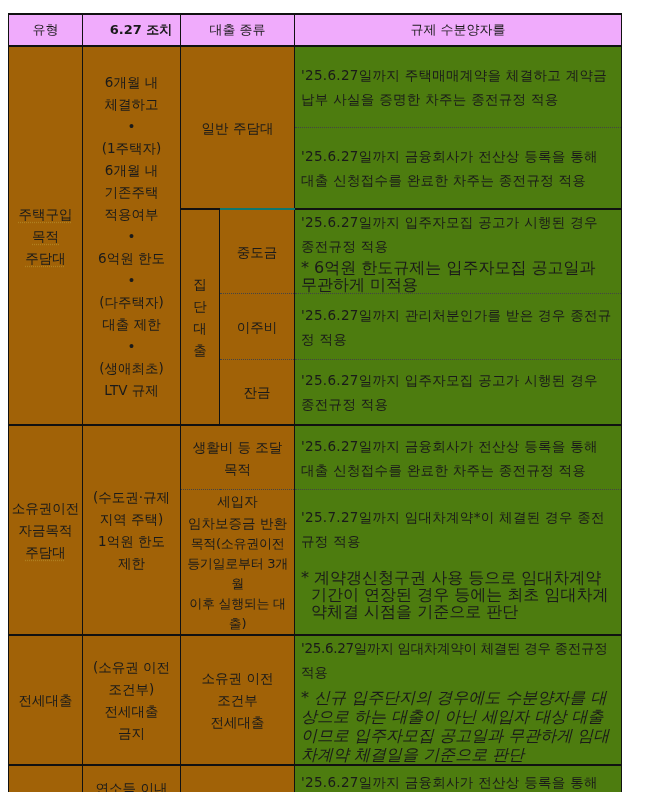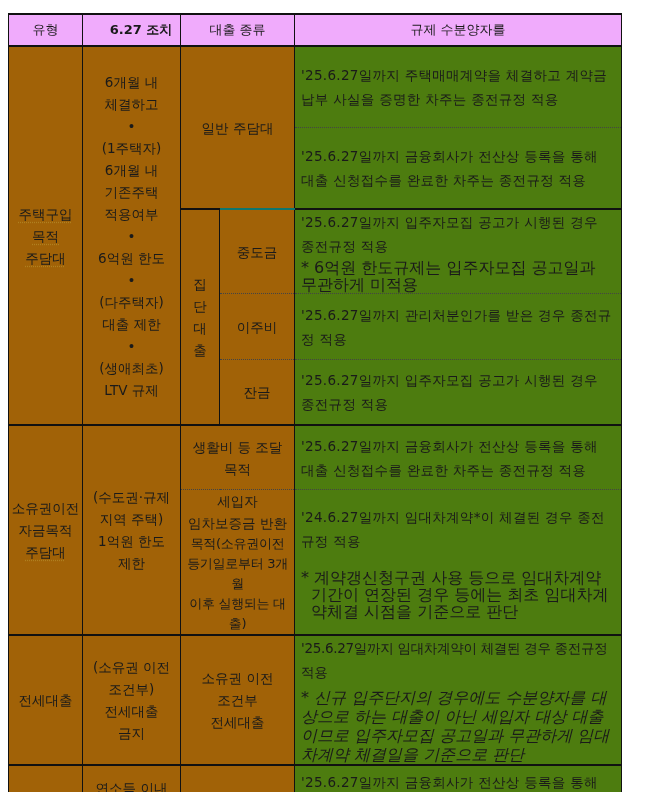--- a/index.html
+++ b/index.html
@@ -126,21 +126,21 @@
     </tr>
     <tr>
       <td colspan="2" class="gray col-stack">
         <span>세입자</span>
         <span>임차보증금 반환</span>
         <span class="small">목적(소유권이전</span>
         <span class="small">등기일로부터 3개월</span>
         <span class="small">이후 실행되는 대출)</span>
       </td>
       <td class="txt" style="height:124px;">
-        <div>'24.6.27일까지 임대차계약*이 체결된 경우 종전규정 적용</div>
+        <div>'25.7.27일까지 임대차계약*이 체결된 경우 종전규정 적용</div>
         <div class="note indent" style="margin-top:16px;">* 계약갱신청구권 사용 등으로 임대차계약기간이 연장된 경우 등에는 최초 임대차계약체결 시점을 기준으로 판단</div>
       </td>
     </tr>
 
     <tr class="rowmain">
       <td class="gray">전세대출</td>
       <td class="gray col-stack">
         <span>(소유권 이전</span>
         <span>조건부)</span>
         <span>전세대출</span>

